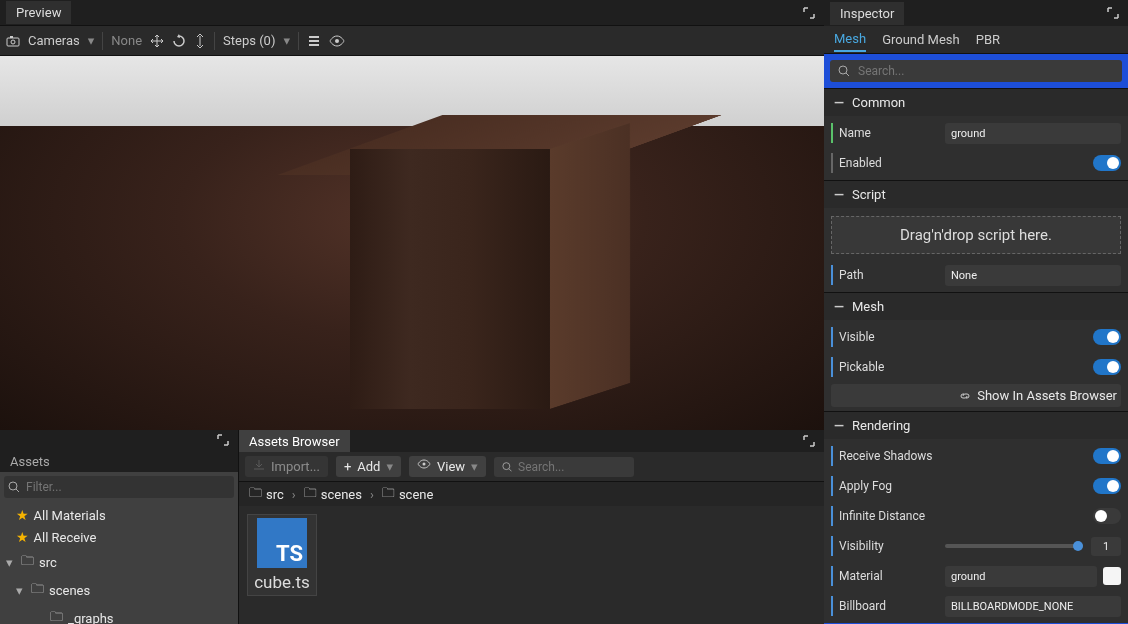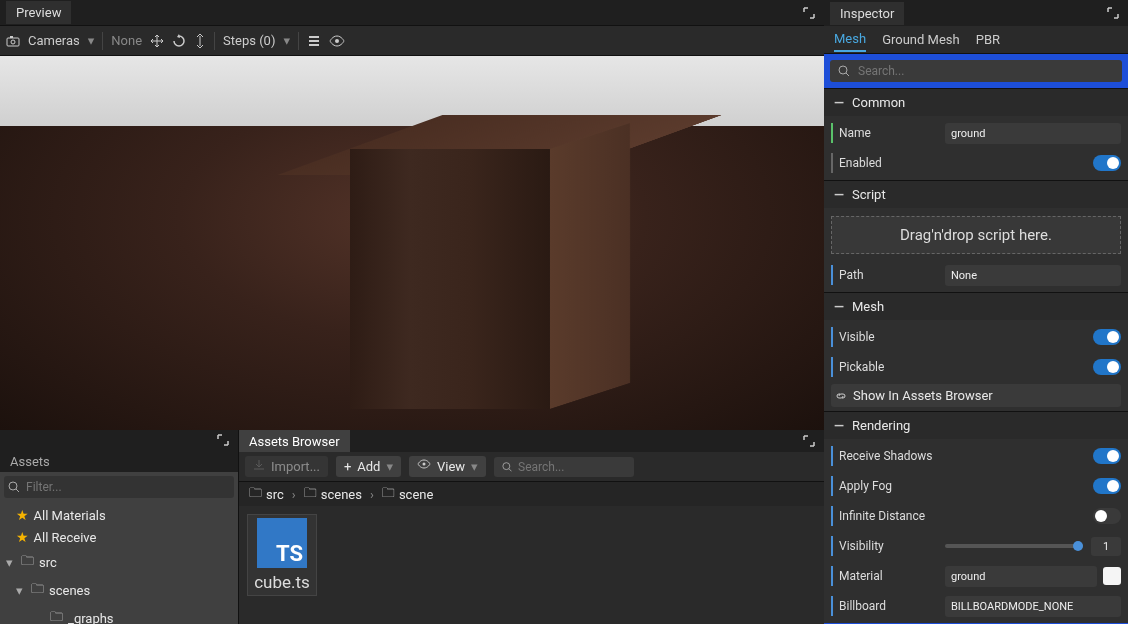--- a/index.html
+++ b/index.html
@@ -66,21 +66,21 @@
 .prop-row .bar{width:2px;height:20px;background:#666}
 .prop-row .bar.green{background:#5ac16a}
 .prop-row .bar.blue{background:#4a90d9}
 .prop-label{width:100px;color:#ddd;font-size:12px}
 .prop-input{flex:1;background:#3a3a3a;border:none;border-radius:3px;padding:4px 6px;color:#eee;font-size:11px;outline:none}
 .toggle{width:28px;height:16px;background:#3a3a3a;border-radius:8px;position:relative;cursor:pointer}
 .toggle.on{background:#2176c9}
 .toggle .knob{width:12px;height:12px;background:#fff;border-radius:50%;position:absolute;top:2px;left:2px}
 .toggle.on .knob{left:14px}
 .drop-zone{border:1px dashed #666;background:#383838;height:38px;display:flex;align-items:center;justify-content:center;color:#ddd;font-size:15px;margin:4px 0}
-.wide-btn{background:#3a3a3a;border-radius:3px;padding:4px;display:flex;align-items:center;justify-content:flex-start;gap:6px;color:#ccc;cursor:pointer}
+.wide-btn{background:#3a3a3a;border-radius:3px;padding:4px;display:flex;align-items:center;justify-content:flex-end;gap:6px;color:#ccc;cursor:pointer}
 .slider-row{display:flex;align-items:center;gap:8px;flex:1}
 .slider{flex:1;height:4px;background:#555;border-radius:2px;position:relative}
 .slider .thumb{width:10px;height:10px;background:#4a90d9;border-radius:50%;position:absolute;right:0;top:-3px}
 .num-box{width:30px;background:#3a3a3a;padding:3px 4px;text-align:center;border-radius:3px;font-size:11px}
 .mat-row{display:flex;align-items:center;gap:6px;flex:1}
 .mat-row .prop-input{flex:1}
 .swatch{width:18px;height:18px;background:#f5f5f5;border-radius:3px}
 svg{display:block}
 </style>
 </head>

